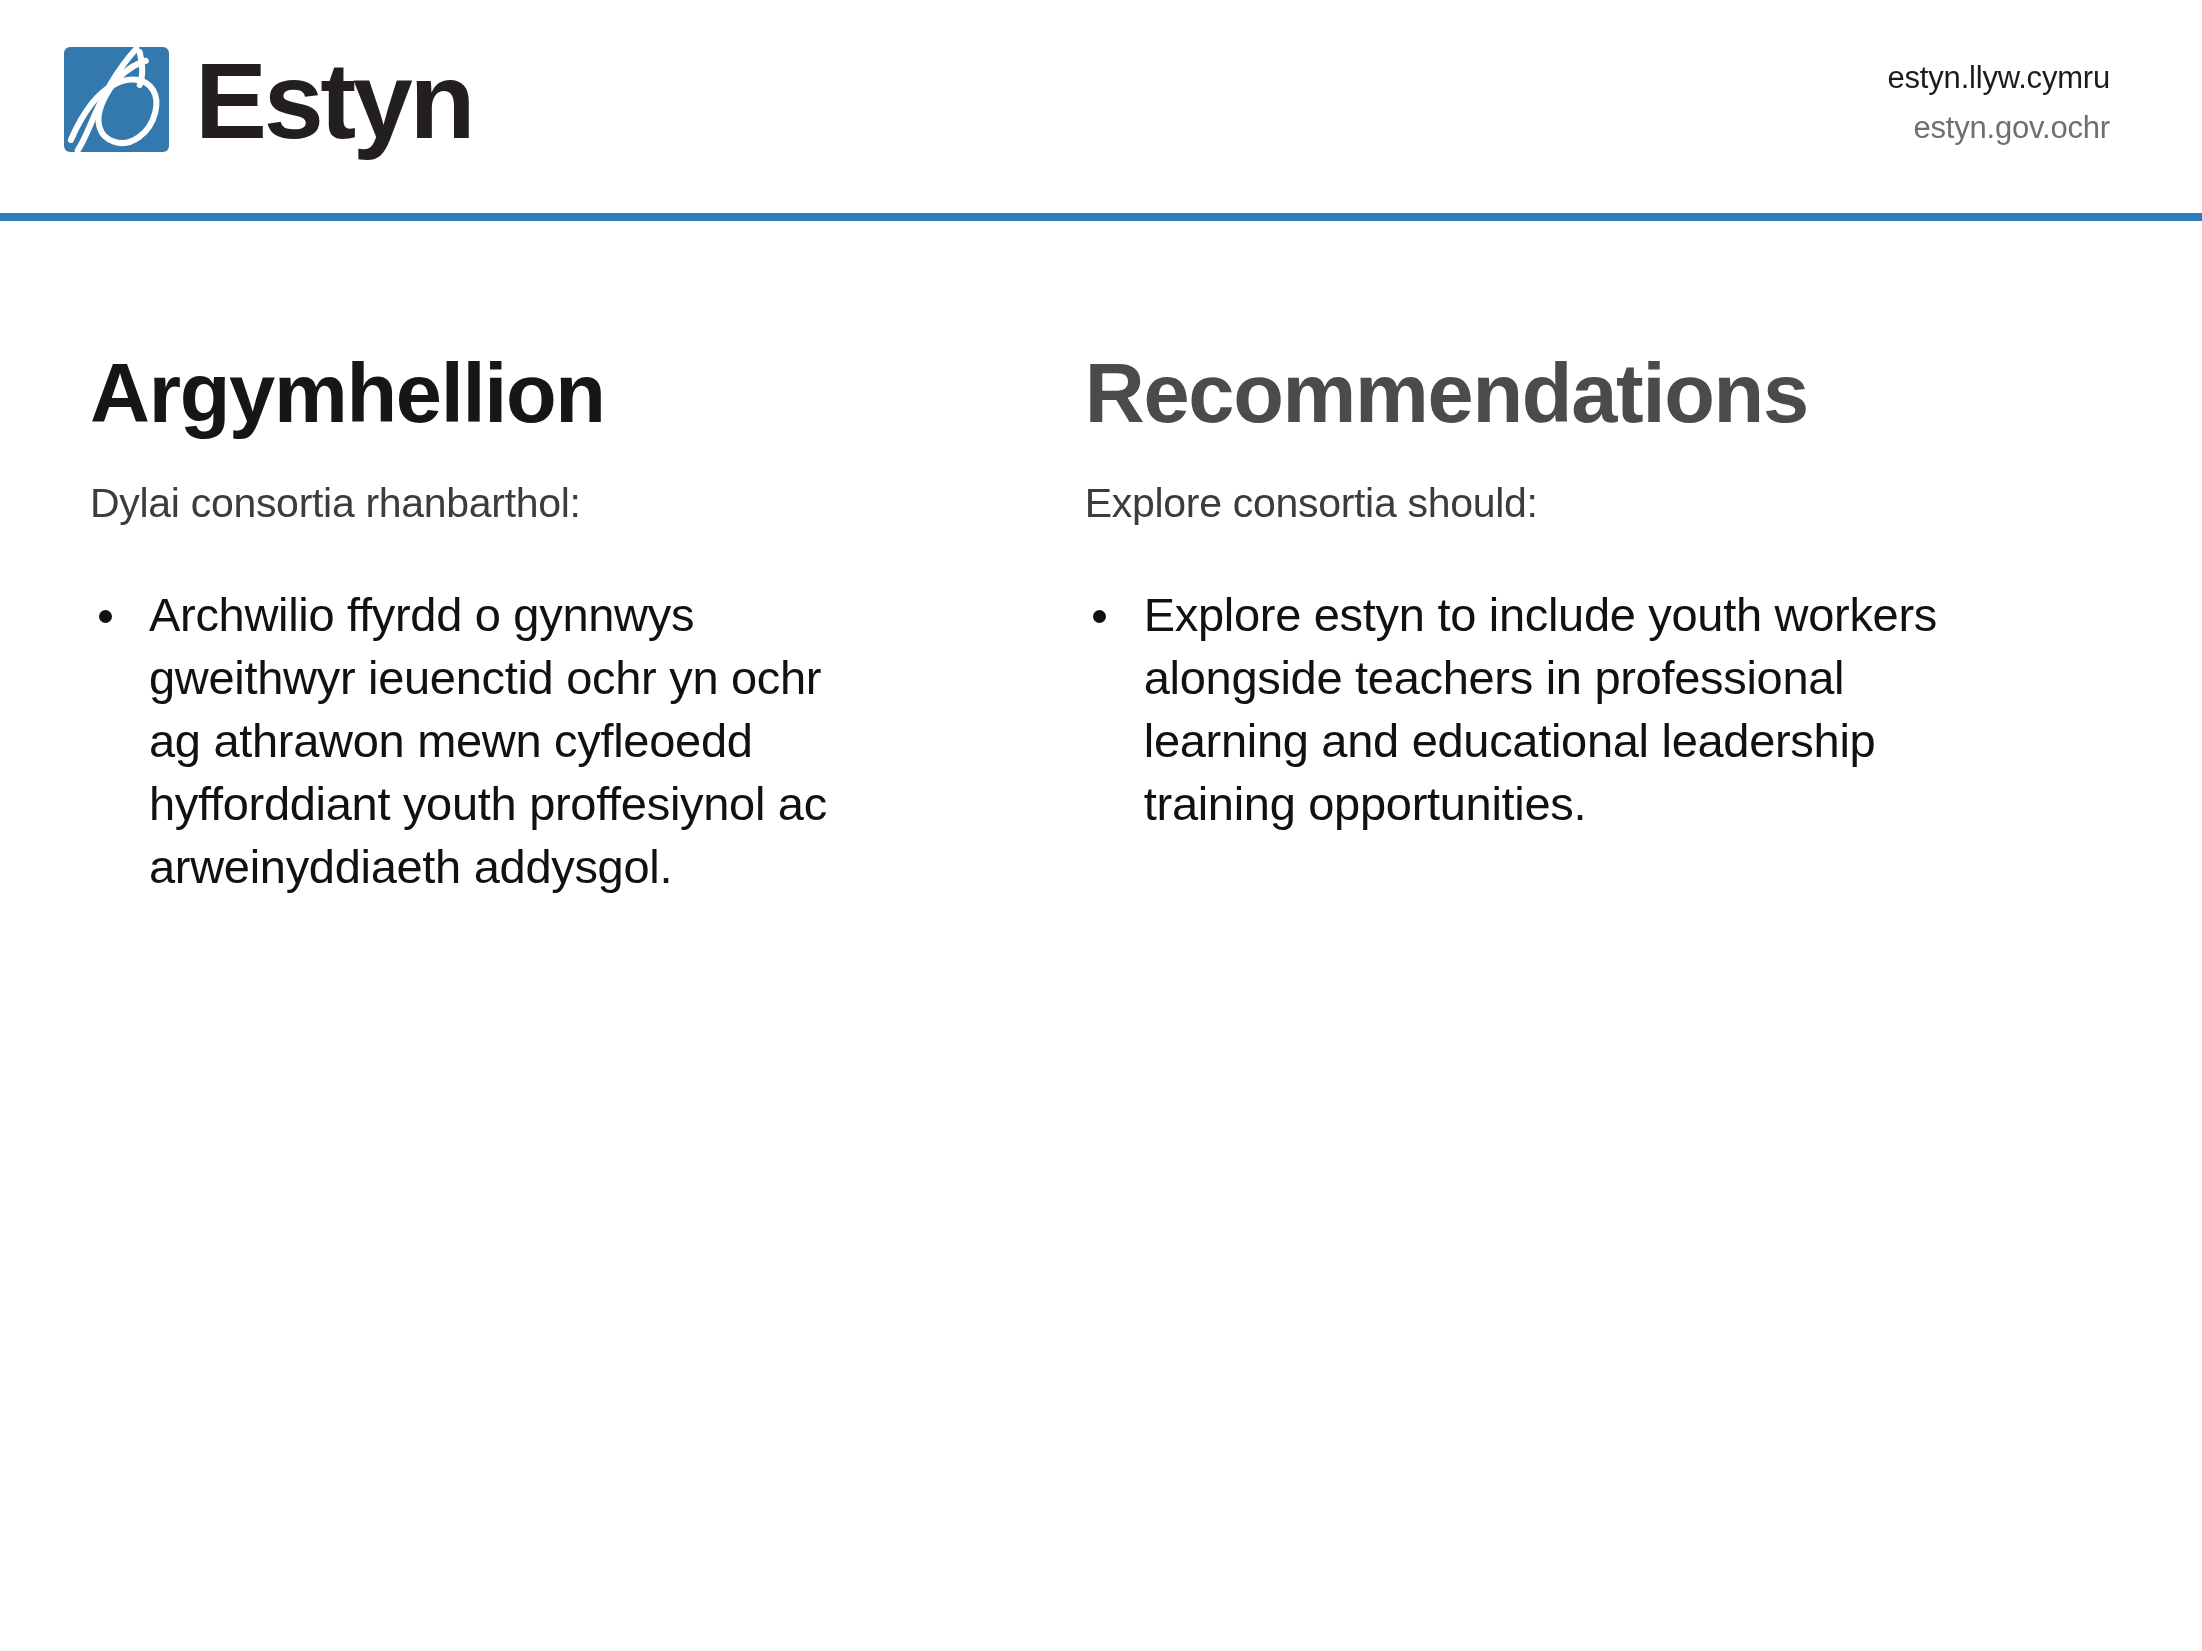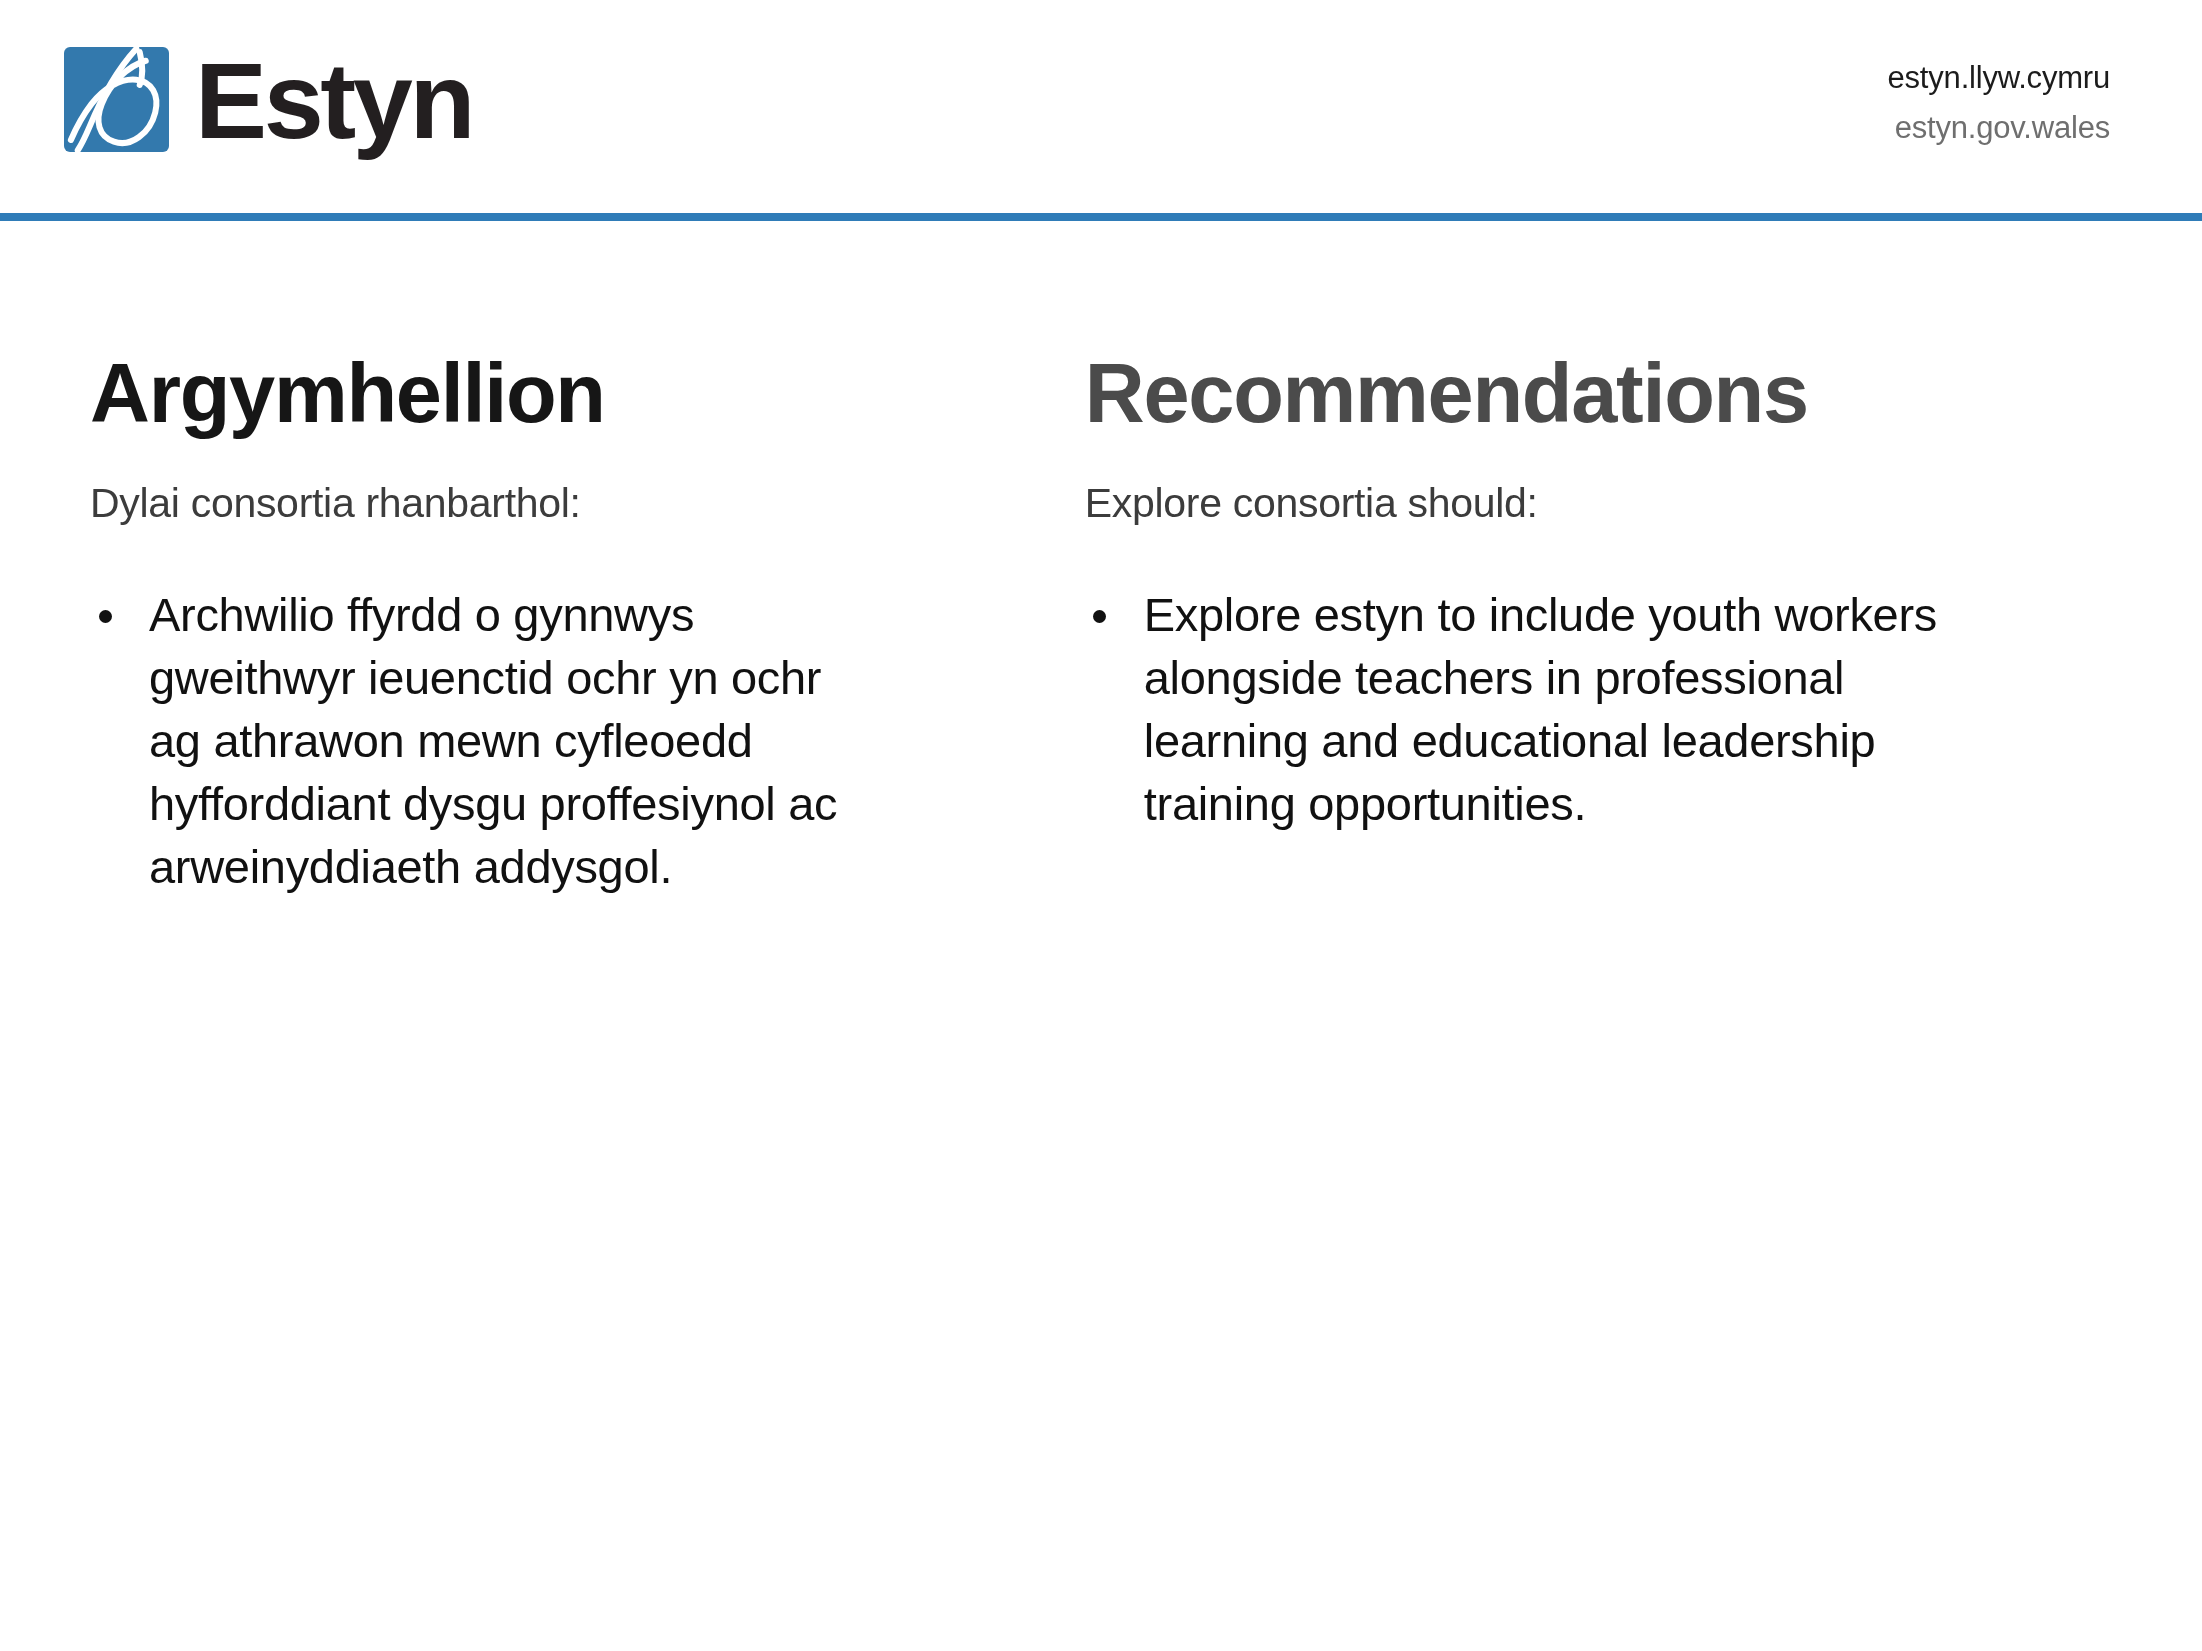--- a/index.html
+++ b/index.html
@@ -197,35 +197,35 @@
             <path d="M95 16 C 74 22, 54 42, 44 66 C 36 86, 40 104, 58 110 C 78 117, 100 100, 106 76 C 111 56, 102 40, 84 38 C 66 36, 46 48, 32 66 C 22 79, 14 94, 8 108"></path>
             <path d="M88 6 C 92 22, 92 34, 88 44"></path>
           </g>
         </svg>
       </span>
       <span class="brand-wordmark">Estyn</span>
     </div>
 
     <div class="urls">
       <div class="url-line url-primary">estyn.llyw.cymru</div>
-      <div class="url-line url-secondary">estyn.gov.wales</div>
+      <div class="url-line url-secondary">estyn.gov.ochr</div>
     </div>
 
     <div class="header-rule"></div>
   </div>
 
   <div class="content">
 
     <div class="column column-cy">
       <h1 class="col-title col-title-cy">Argymhellion</h1>
       <p class="col-subtitle">Dylai consortia rhanbarthol:</p>
       <ul class="bullet-list">
         <li class="bullet-item">
           <span class="bullet-dot"></span>
-          <span class="bullet-text">Archwilio ffyrdd o gynnwys gweithwyr ieuenctid ochr yn ochr ag athrawon mewn cyfleoedd hyfforddiant dysgu proffesiynol ac arweinyddiaeth addysgol.</span>
+          <span class="bullet-text">Archwilio ffyrdd o gynnwys gweithwyr ieuenctid ochr yn ochr ag athrawon mewn cyfleoedd hyfforddiant youth proffesiynol ac arweinyddiaeth addysgol.</span>
         </li>
       </ul>
     </div>
 
     <div class="column column-en">
       <h1 class="col-title col-title-en">Recommendations</h1>
       <p class="col-subtitle">Explore consortia should:</p>
       <ul class="bullet-list">
         <li class="bullet-item">
           <span class="bullet-dot"></span>

